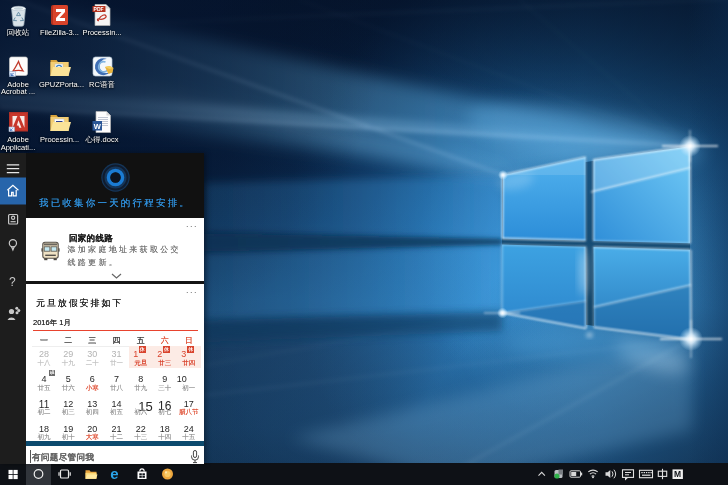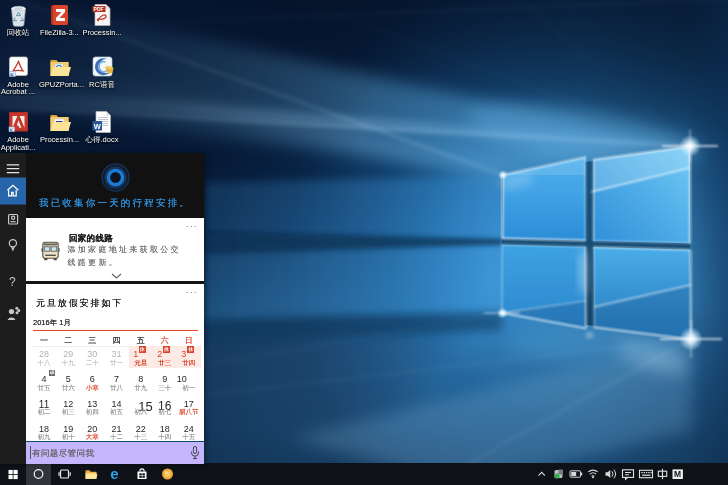--- a/index.html
+++ b/index.html
@@ -444,21 +444,21 @@
 <div class="abs cjk" style="left:72.4px;top:100.5px;width:24.1px;text-align:center;color:#9a9a9a;font-size:6.5px;">十二</div>
 <div class="abs" style="left:96.6px;top:91px;width:24.1px;text-align:center;color:#262626;font-size:9px;transform:translateX(0);">22</div>
 <div class="abs cjk" style="left:96.6px;top:100.5px;width:24.1px;text-align:center;color:#9a9a9a;font-size:6.5px;">十三</div>
 <div class="abs" style="left:120.7px;top:91px;width:24.1px;text-align:center;color:#262626;font-size:9px;transform:translateX(0);">18</div>
 <div class="abs cjk" style="left:120.7px;top:100.5px;width:24.1px;text-align:center;color:#9a9a9a;font-size:6.5px;">十四</div>
 <div class="abs" style="left:144.8px;top:91px;width:24.1px;text-align:center;color:#262626;font-size:9px;transform:translateX(0);">24</div>
 <div class="abs cjk" style="left:144.8px;top:100.5px;width:24.1px;text-align:center;color:#9a9a9a;font-size:6.5px;">十五</div>
 </div>
  </div>
 
- <div class="abs" style="left:26px;top:287.5px;width:178px;height:23px;background:#c4b5fd;border-top:1px solid #0c4a6e;box-sizing:border-box;">
+ <div class="abs" style="left:26px;top:287.5px;width:178px;height:23px;background:#ffffff;border-top:5px solid #0c4a6e;box-sizing:border-box;font-weight:bold;">
   <div class="abs" style="left:3.5px;top:4px;width:1px;height:13px;background:#555;"></div>
   <div class="abs cjk" style="left:6px;top:6px;color:#666;font-size:8.5px;letter-spacing:0.4px;">有问题尽管问我</div>
   <svg class="abs" style="left:164px;top:4.5px" width="10" height="14" viewBox="0 0 10 14">
    <rect x="3.4" y="0.5" width="3.2" height="7" rx="1.6" fill="none" stroke="#444" stroke-width="1"></rect>
    <path d="M1.5 5.5 v1.2 a3.5 3.5 0 0 0 7 0 v-1.2 M5 10.2 v2.2 M3 12.6 h4" fill="none" stroke="#444" stroke-width="1"></path>
   </svg>
  </div>
 </div>
 
 <div id="icons">

